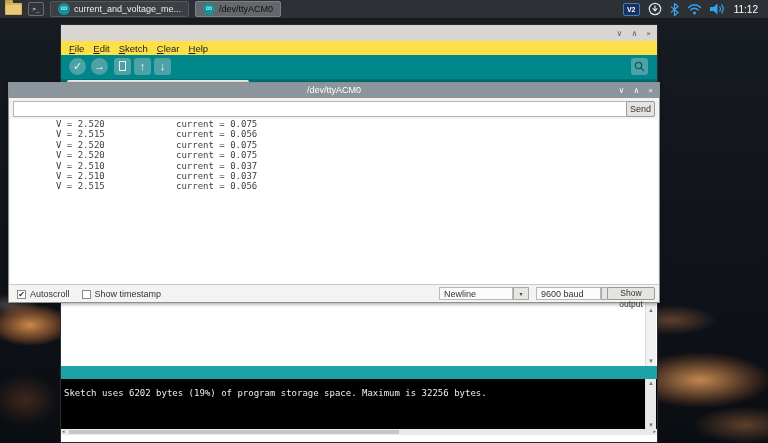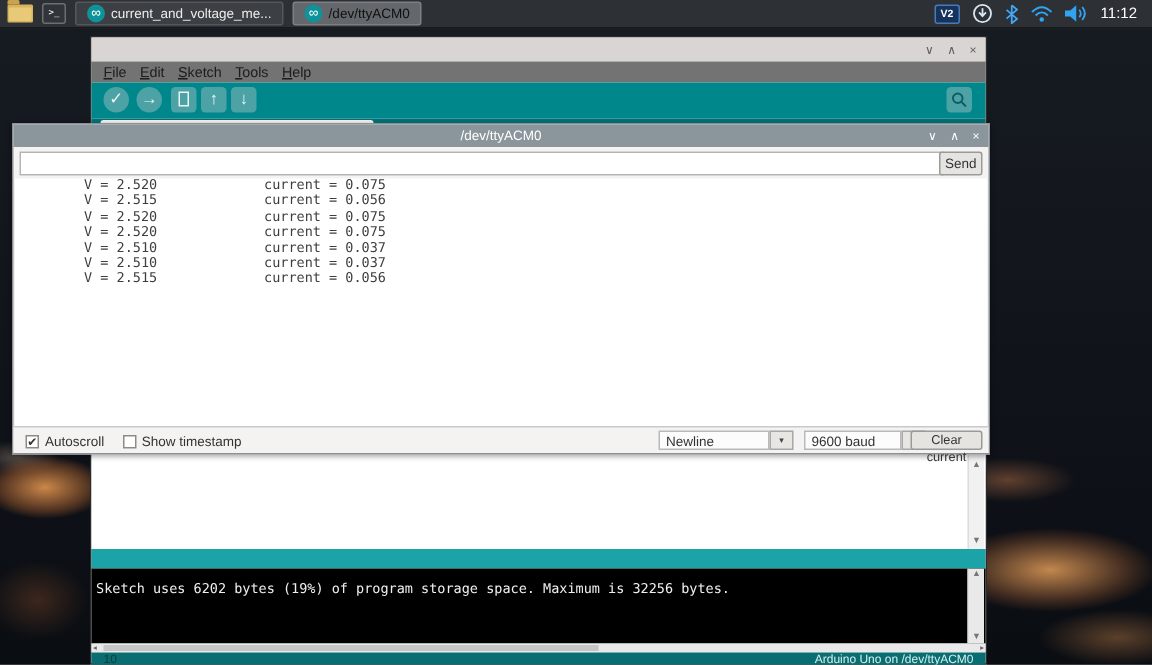--- a/index.html
+++ b/index.html
@@ -38,21 +38,21 @@
   .clock { color:#fff; font-size:10px; }
 
   
   .ide { position:absolute; left:60px; top:24px; width:598px; height:419px; background:#fff;
     border:1px solid #2c2c2c; z-index:10; }
   .ide-titlebar { position:absolute; left:0; top:0; width:100%; height:16px; background:#d8d5d2;
     display:flex; align-items:center; }
   .ide-title { position:absolute; left:0; right:0; text-align:center; font-size:9px; color:#5d5d5d; }
   .win-controls { position:absolute; right:6px; top:0; height:16px; display:flex; gap:9px; align-items:center; z-index:2; }
   .win-controls span { font-size:8px; color:#5d5d5d; cursor:default; }
-  .menubar { position:absolute; left:0; top:16px; width:100%; height:14px; background:#737373;
+  .menubar { position:absolute; left:0; top:16px; width:100%; height:14px; background:#fde047;
     display:flex; align-items:center; padding-left:8px; gap:9px; }
   .menu-item { font-size:9.5px; color:#1c1c1c; }
   .menu-item::first-letter { text-decoration:underline; }
   .toolbar { position:absolute; left:0; top:30px; width:100%; height:24px; background:#00878c; }
   .tbtn { position:absolute; top:3px; width:17px; height:17px; border-radius:50%; background:#4da2a6;
     color:#eaf6f6; font-size:11px; line-height:16px; text-align:center; }
   .tbtn.sq { border-radius:3px; }
   .doc-glyph { display:inline-block; width:7px; height:10px; border:1px solid #eaf6f6; margin-top:3px; }
   .tbtn-serial { position:absolute; right:9px; top:3px; width:17px; height:17px; border-radius:3px; background:#4da2a6;
     display:flex; align-items:center; justify-content:center; }
@@ -160,21 +160,21 @@
       <span class="win-controls">
         <span>∨</span>
         <span>∧</span>
         <span>×</span>
       </span>
     </div>
     <div class="menubar">
         <span class="menu-item">File</span>
         <span class="menu-item">Edit</span>
         <span class="menu-item">Sketch</span>
-        <span class="menu-item">Tools</span>
+        <span class="menu-item">Clear</span>
         <span class="menu-item">Help</span>
       </div>
     <div class="toolbar">
       <div class="tbtn" style="left:8px">✓</div>
       <div class="tbtn" style="left:30px">→</div>
       <div class="tbtn sq" style="left:53px"><span class="doc-glyph"></span></div>
       <div class="tbtn sq" style="left:73px">↑</div>
       <div class="tbtn sq" style="left:93px">↓</div>
       <div class="tbtn-serial">
         <svg width="11" height="11" viewBox="0 0 11 11">
@@ -199,24 +199,20 @@
       <div class="vscroll" style="background:#e9e9e9">
         <span class="arr" style="top:1px">▲</span>
         <span class="arr" style="bottom:1px">▼</span>
       </div>
     </div>
     <div class="hscroll">
       <span class="arr" style="left:1px">◂</span>
       <div class="thumb"></div>
       <span class="arr" style="right:1px">▸</span>
     </div>
-    <div class="ide-statusbar">
-      <span class="status-line">10</span>
-      <span class="status-board">Arduino Uno on /dev/ttyACM0</span>
-    </div>
   </div>
 
   <div class="serial">
     <div class="ser-titlebar">
       <span class="ser-title">/dev/ttyACM0</span>
       <span class="ser-controls">
         <span>∨</span>
         <span>∧</span>
         <span>×</span>
       </span>
@@ -259,16 +255,16 @@
       <div class="cb-group">
         <span class="checkbox">✔</span>
         <span class="cb-label">Autoscroll</span>
         <span class="checkbox"></span>
         <span class="cb-label">Show timestamp</span>
       </div>
       <div class="dd-field" style="left:430px; width:74px">Newline</div>
       <div class="dd-caret" style="left:504px">▾</div>
       <div class="dd-field" style="left:527px; width:65px">9600 baud</div>
       <div class="dd-caret" style="left:592px">▾</div>
-      <div class="btn-clear">Clear current</div>
+      <div class="btn-clear">Show output</div>
     </div>
   </div>
 </div>
 
 </body></html>

